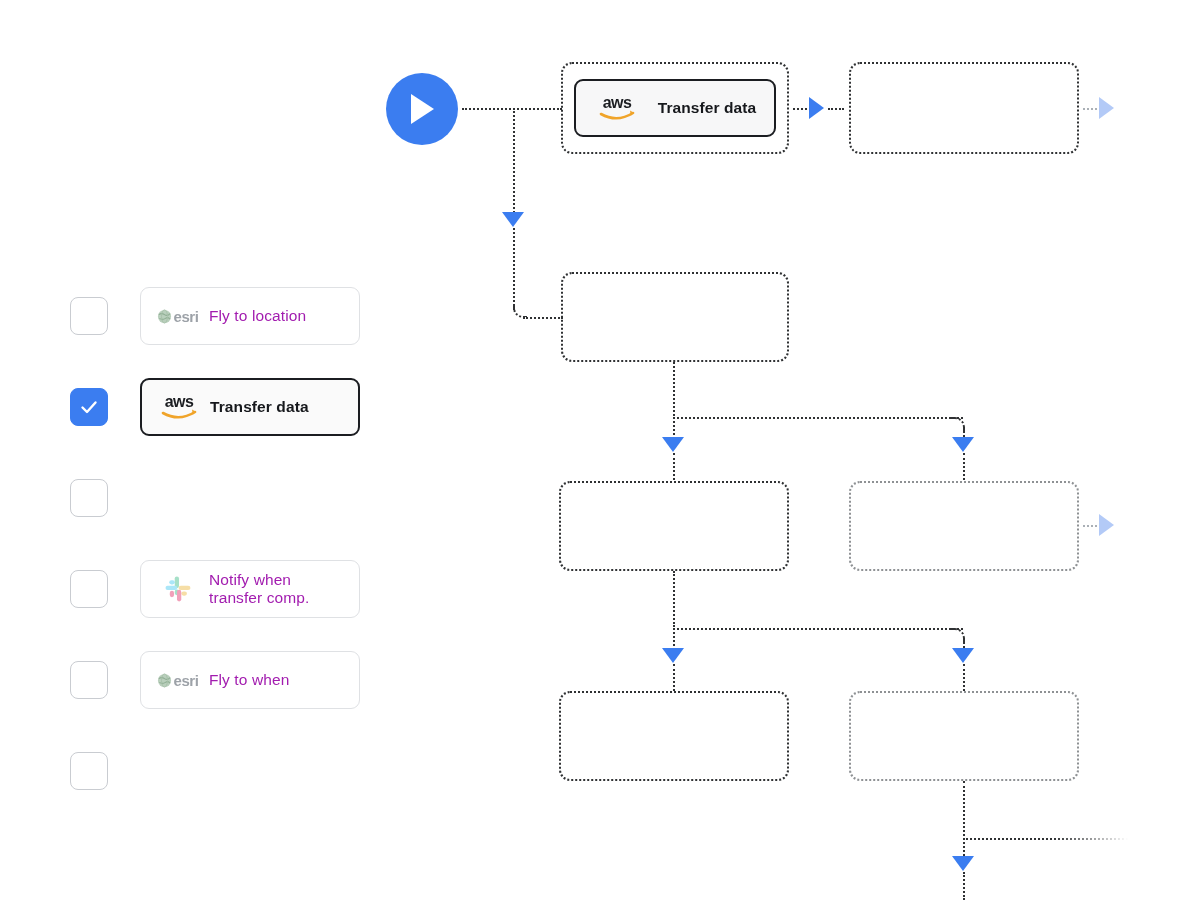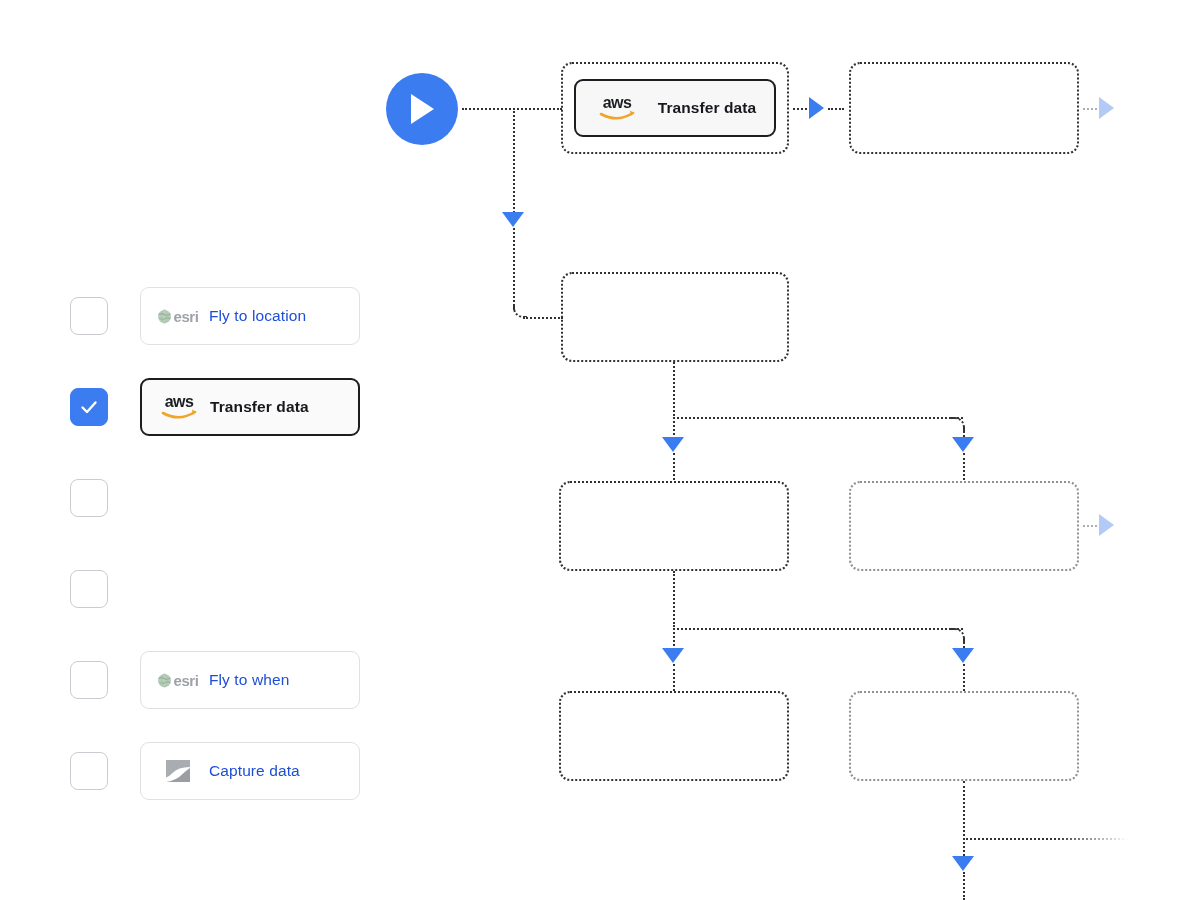--- a/index.html
+++ b/index.html
@@ -72,21 +72,21 @@
     width: 46px;
     min-width: 46px;
     height: 34px;
     display: flex;
     align-items: center;
     justify-content: center;
     margin-right: 8px;
   }
   .chip-label {
     font-size: 15.5px;
-    color: #1d4ed8;
+    color: #a21caf;
     line-height: 1.16;
     letter-spacing: 0.1px;
   }
   .action-chip.active .chip-label {
     color: #16181c;
     font-weight: bold;
     font-size: 15.5px;
   }
   .chip-label .l2 { display: block; }
 
@@ -251,20 +251,37 @@
   <div class="action-row">
     <div class="checkbox">
       
     </div>
   </div>
 
   <div class="action-row">
     <div class="checkbox">
       
     </div>
+    <div class="action-chip">
+      <span class="chip-icon">
+        <svg width="28" height="28" viewBox="0 0 30 30">
+          <g opacity="0.42">
+            <rect x="11.5" y="1.5" width="4.6" height="12.6" rx="2.3" fill="#2eb67d"></rect>
+            <rect x="11.5" y="15.6" width="4.6" height="6" rx="2.3" fill="#2eb67d"></rect>
+            <rect x="1.6" y="11.6" width="12.6" height="4.6" rx="2.3" fill="#36c5f0"></rect>
+            <rect x="15.7" y="11.6" width="12.6" height="4.6" rx="2.3" fill="#ecb22e"></rect>
+            <rect x="5.6" y="5.6" width="6" height="4.6" rx="2.3" fill="#36c5f0"></rect>
+            <rect x="18.6" y="17.6" width="6" height="4.6" rx="2.3" fill="#ecb22e"></rect>
+            <rect x="13.9" y="15.8" width="4.6" height="12.6" rx="2.3" fill="#e01e5a"></rect>
+            <rect x="6.2" y="17.0" width="4.6" height="6.8" rx="2.3" fill="#e01e5a"></rect>
+          </g>
+        </svg>
+      </span>
+      <span class="chip-label"><span>Notify when</span><span class="l2">transfer comp.</span></span>
+    </div>
   </div>
 
   <div class="action-row">
     <div class="checkbox">
       
     </div>
     <div class="action-chip">
       <span class="chip-icon">
         <span class="esri-wrap">
           <svg width="15" height="15" viewBox="0 0 16 16">
@@ -277,29 +294,20 @@
         </span>
       </span>
       <span class="chip-label">Fly to when</span>
     </div>
   </div>
 
   <div class="action-row">
     <div class="checkbox">
       
     </div>
-    <div class="action-chip">
-      <span class="chip-icon">
-        <svg width="30" height="30" viewBox="0 0 30 30">
-          <path d="M3 4 h24 v7 q-12 0 -17.5 6 q-3 3.2 -6.5 4.6 z" fill="#a9adb1"></path>
-          <path d="M27 12 v14 h-24 q10.5 -1.5 16 -7.4 q3.4 -3.6 8 -6.6 z" fill="#9a9ea2"></path>
-        </svg>
-      </span>
-      <span class="chip-label">Capture data</span>
-    </div>
   </div>
 
 </div>
 
 <div id="flow-canvas">
 
   <div id="play-button">
     <svg width="30" height="34" viewBox="0 0 30 34">
       <path d="M4 2 L27 17 L4 32 Z" fill="#ffffff"></path>
     </svg>

